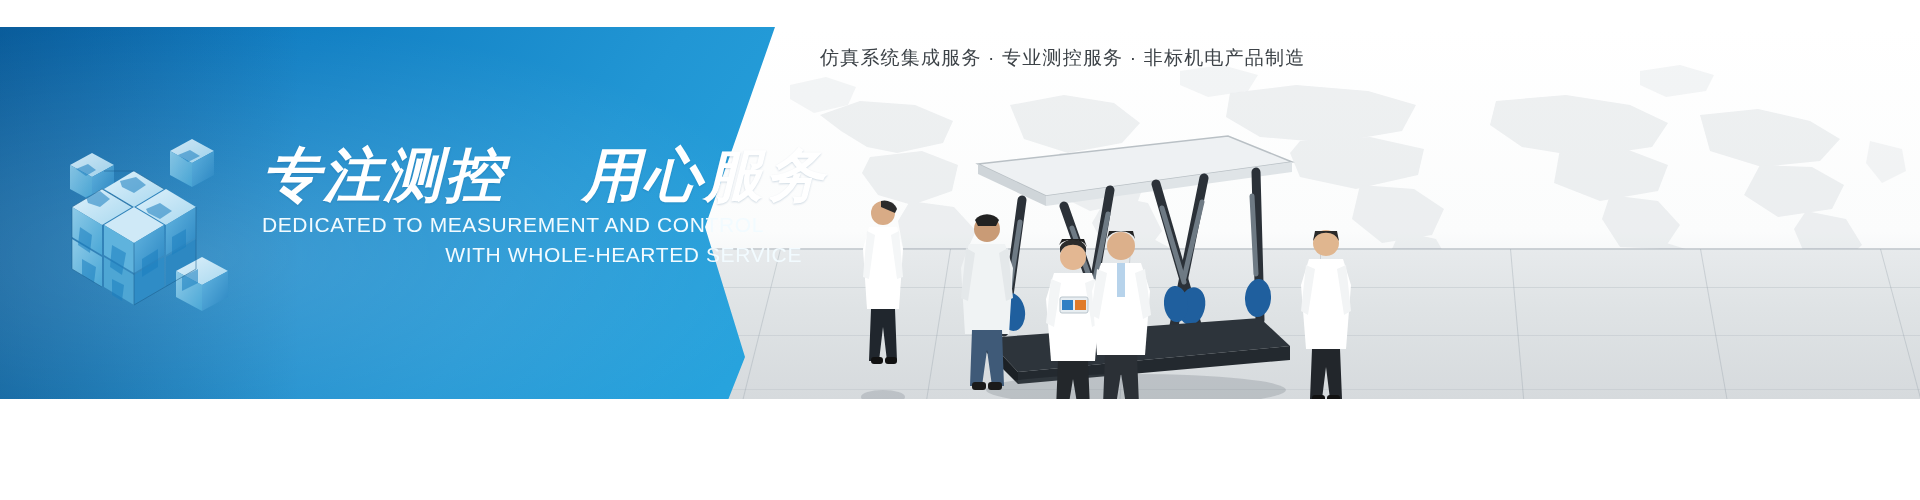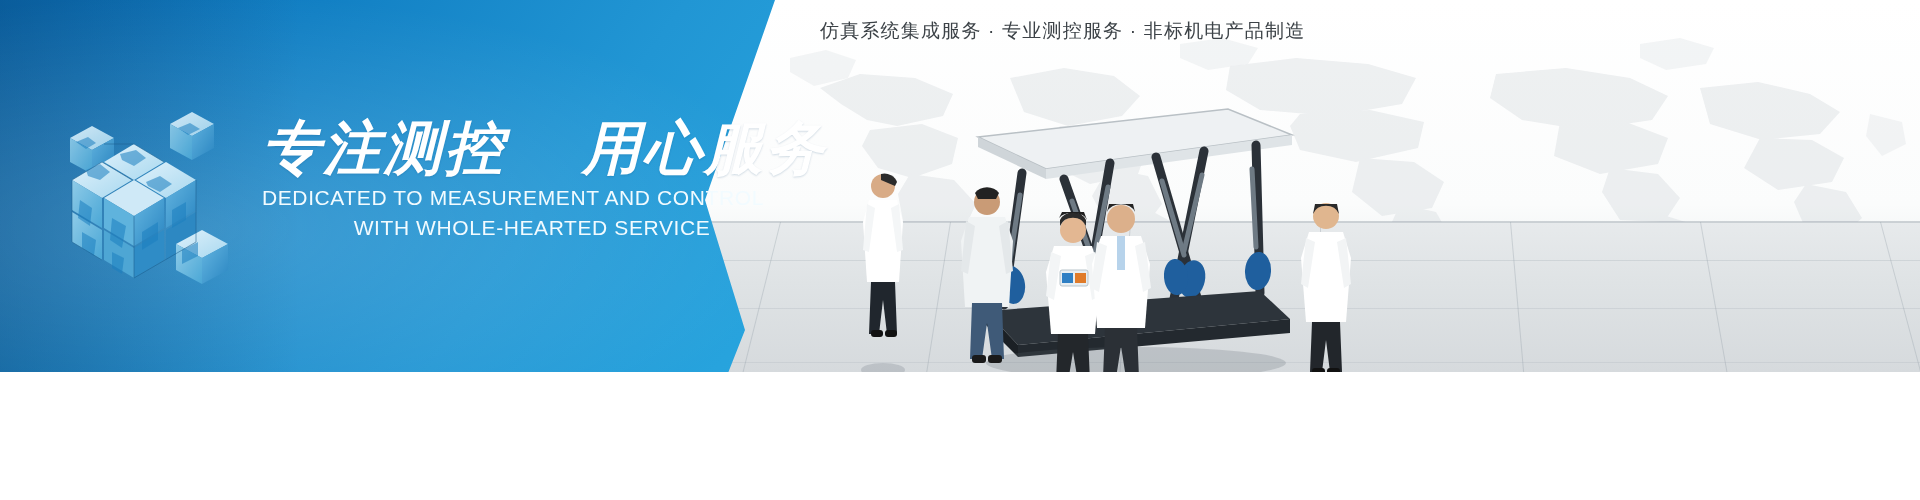--- a/index.html
+++ b/index.html
@@ -1,21 +1,21 @@
 <!DOCTYPE html>
 <html><head>
 <meta charset="utf-8">
 <style>
   html,body{margin:0;padding:0;}
   body{
     width:1920px;height:500px;overflow:hidden;
     font-family:"Liberation Sans", sans-serif;
     background:#ffffff;
   }
-  #banner{position:relative;width:1920px;height:372px;overflow:hidden;background:#f4f6f7;}
+  #banner{position:relative;width:1920px;height:372px;overflow:hidden;background:#f4f6f7;margin-top:27px;}
 
   
   .photo-scene{position:absolute;inset:0;background:
       linear-gradient(to bottom,#ffffff 0%,#fbfcfc 55%,#eef1f2 72%,#e3e7e9 86%,#dadee0 100%);}
 
   .worldmap{position:absolute;left:760px;top:18px;width:1160px;height:330px;opacity:.5;}
   .worldmap svg{width:100%;height:100%;}
 
   
   .floor{position:absolute;left:700px;bottom:0;width:1220px;height:150px;
@@ -40,21 +40,21 @@
   
   .cube-logo{position:absolute;left:42px;top:92px;width:195px;height:200px;}
   .cube-logo svg{width:100%;height:100%;}
 
   
   .headline{position:absolute;left:262px;top:118px;width:620px;
     font-size:58px;line-height:1.05;font-weight:bold;color:#ffffff;letter-spacing:3px;
     white-space:pre;text-shadow:0 1px 2px rgba(0,60,110,.18);font-style:italic;}
   .sub1{position:absolute;left:262px;top:186px;width:540px;text-align:left;
     font-size:21px;letter-spacing:.6px;color:#f2fbff;font-weight:400;}
-  .sub2{position:absolute;left:262px;top:216px;width:540px;text-align:center;
+  .sub2{position:absolute;left:262px;top:216px;width:540px;text-align:right;
     font-size:21px;letter-spacing:.6px;color:#f2fbff;font-weight:400;}
 
   .top-tagline{position:absolute;left:820px;top:18px;font-size:19px;color:#3c4247;
     letter-spacing:1.2px;white-space:nowrap;}
 
   
   .rig{position:absolute;left:960px;top:95px;width:340px;height:290px;}
   .rig svg{width:100%;height:100%;}
 
   

